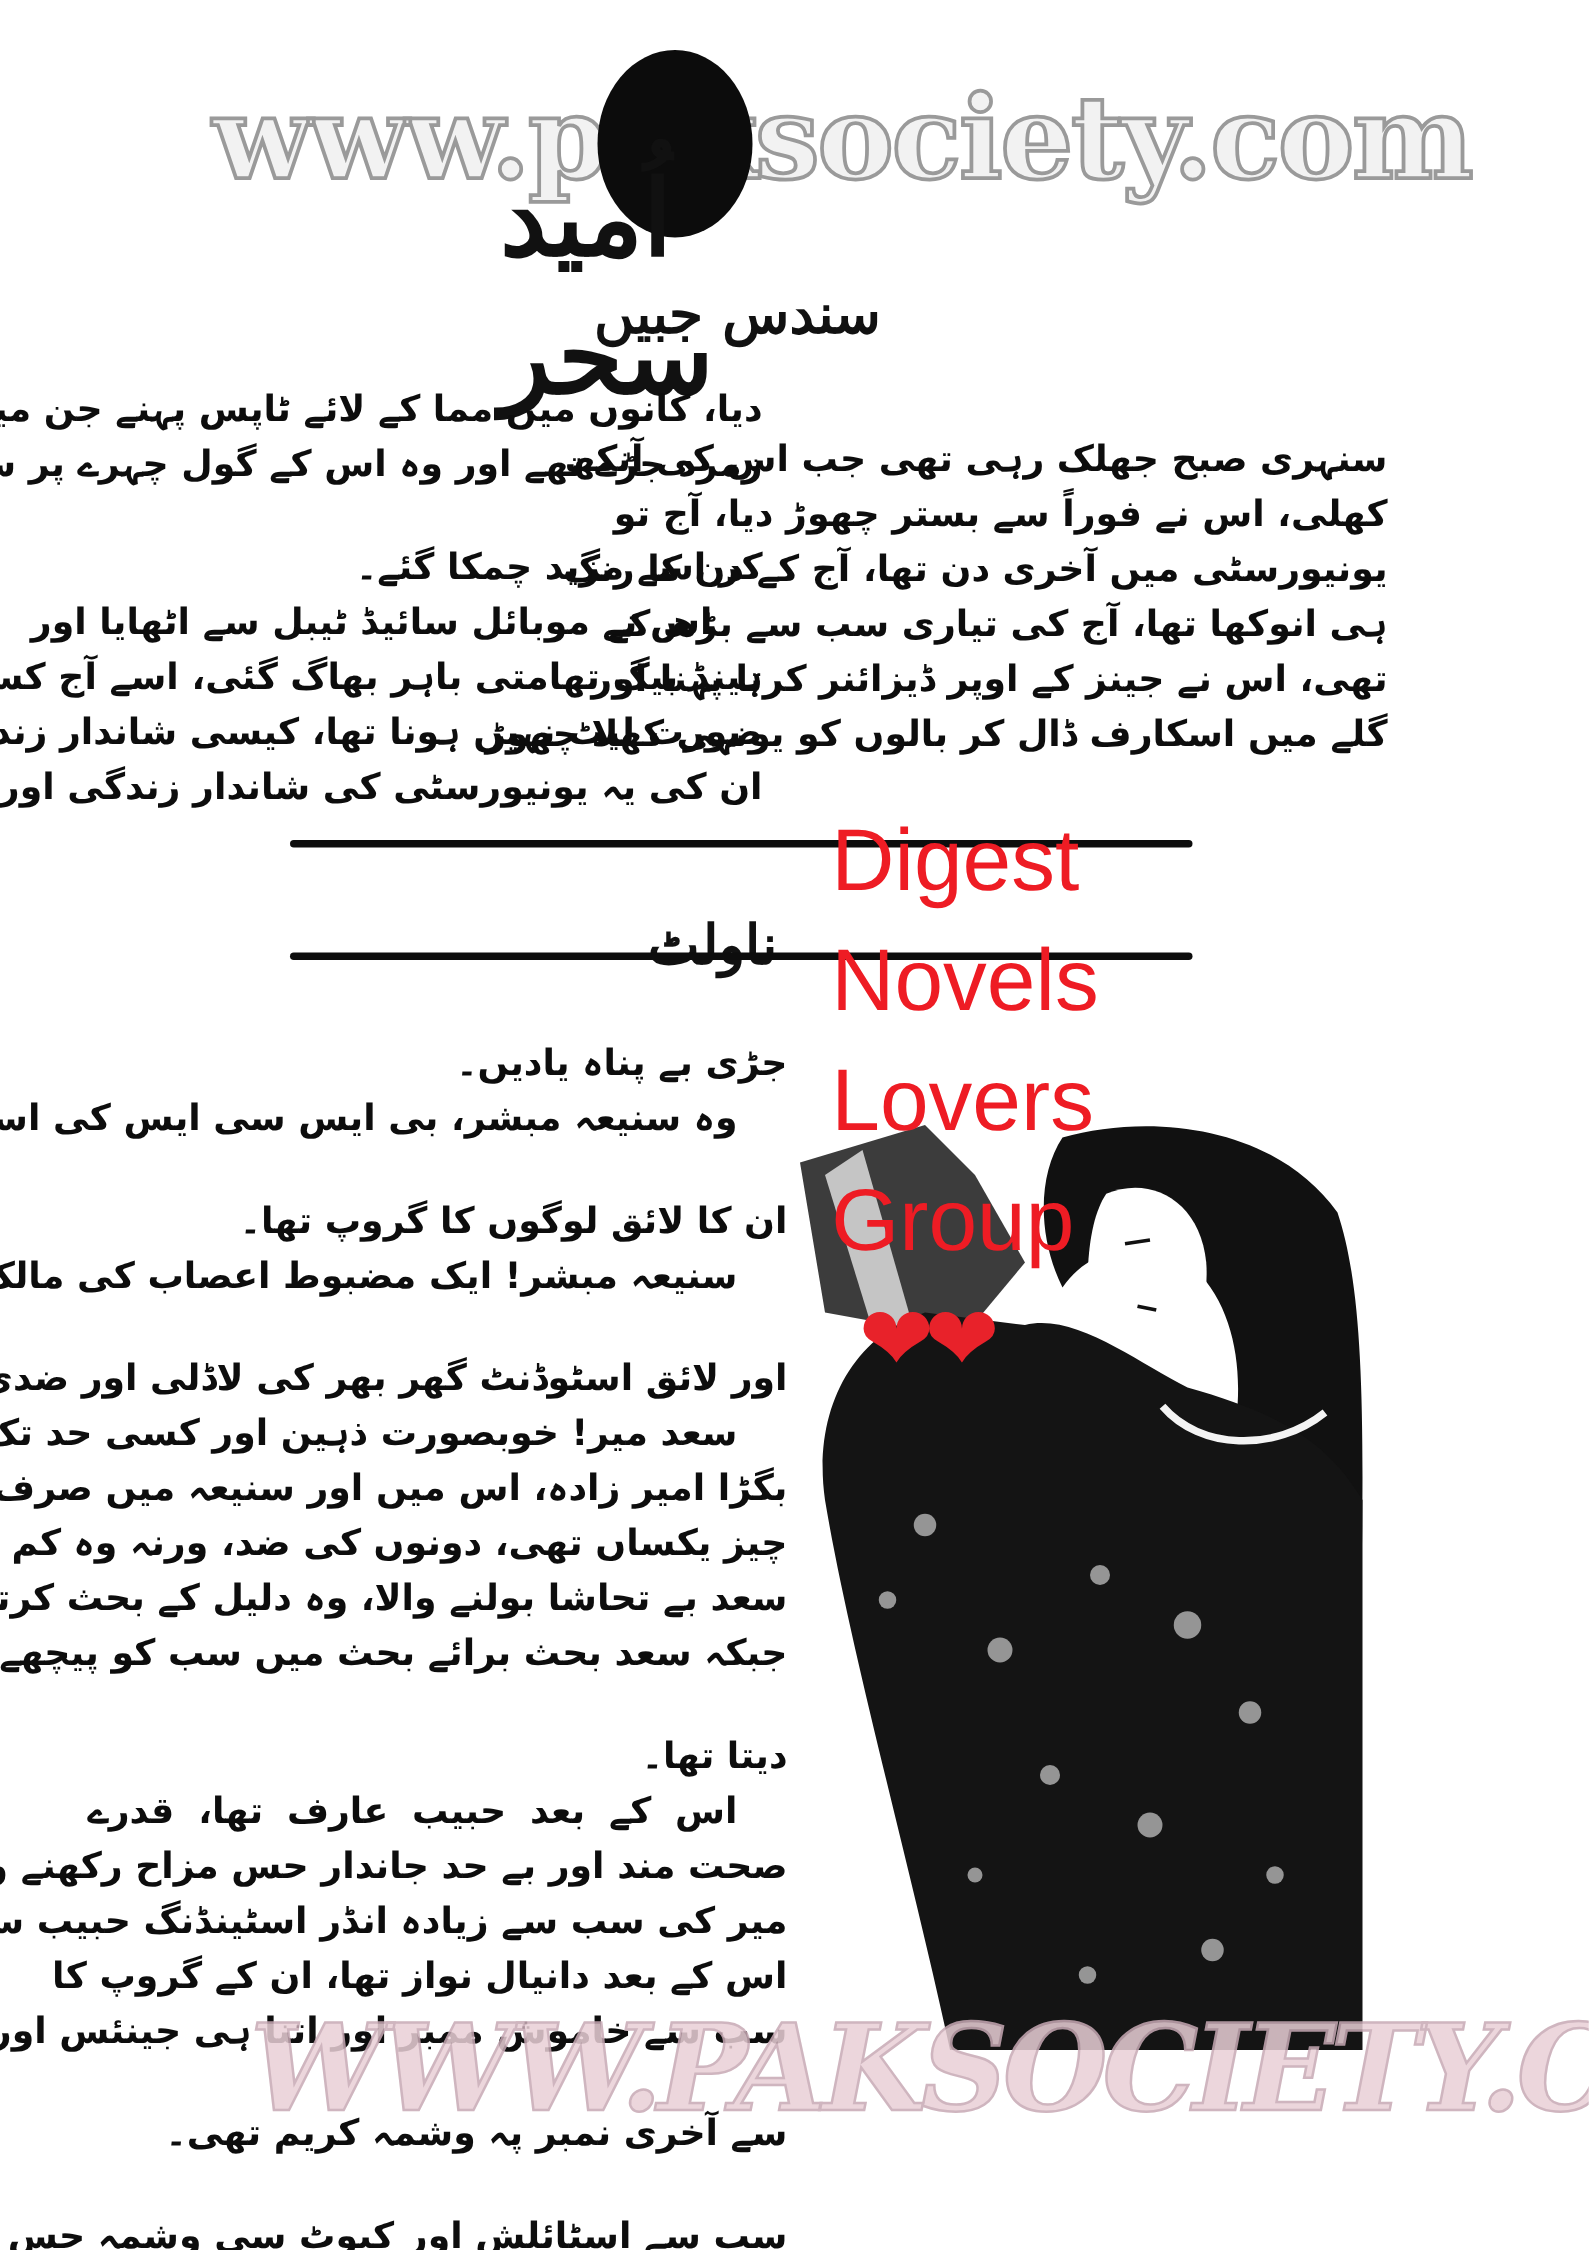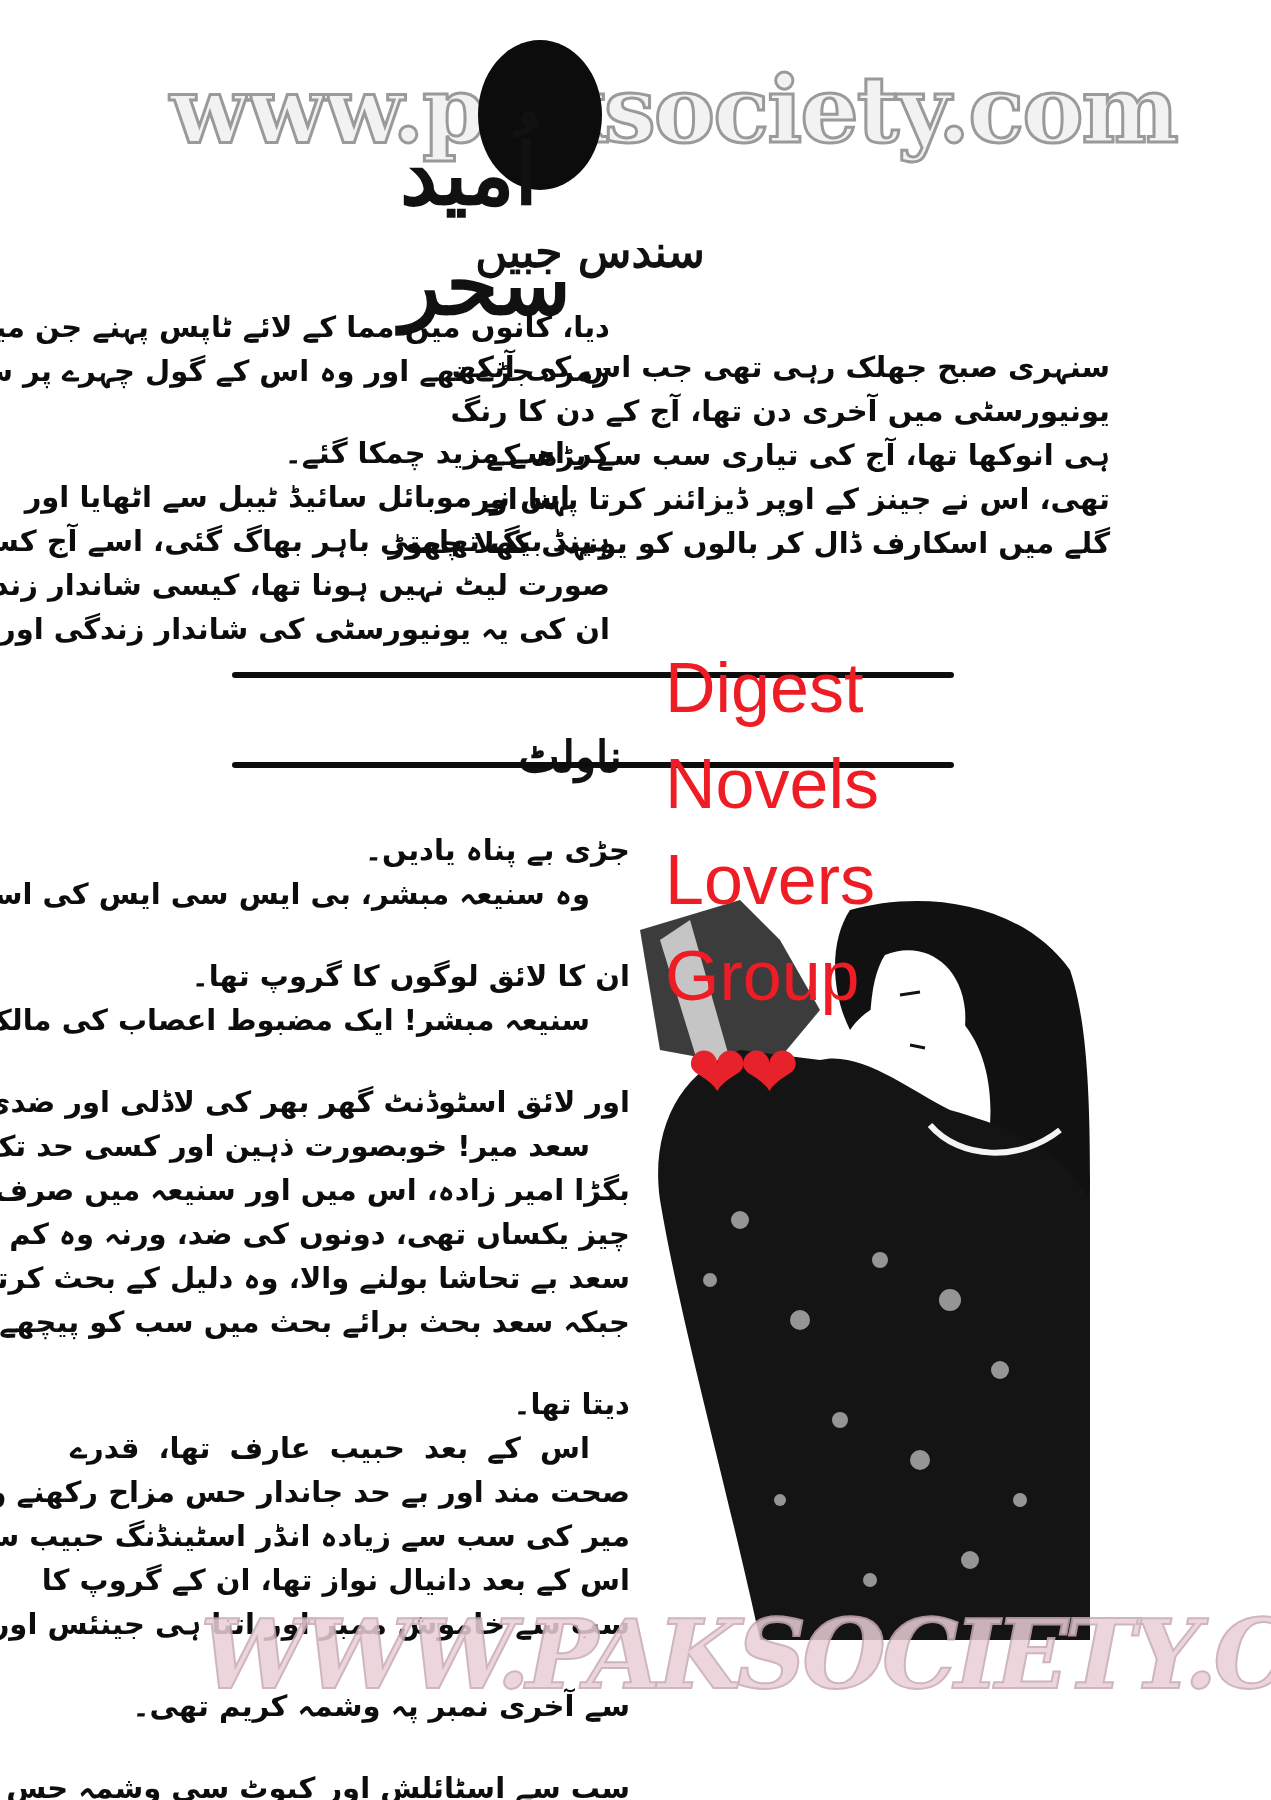--- a/index.html
+++ b/index.html
@@ -28,20 +28,21 @@
 </head>
 <body>
 
 <div class="wm-top">www.paksociety.com</div>
 <div class="logo-circle"></div>
 <div class="title">اُمید سحر</div>
 <div class="author">سندس جبیں</div>
 
 <div class="col col-right-top">
   <span class="line">سنہری صبح جھلک رہی تھی جب اس کی آنکھ</span>
+  <span class="line">کھلی، اس نے فوراً سے بستر چھوڑ دیا، آج تو</span>
   <span class="line">یونیورسٹی میں آخری دن تھا، آج کے دن کا رنگ</span>
   <span class="line">ہی انوکھا تھا، آج کی تیاری سب سے بڑھ کے</span>
   <span class="line">تھی، اس نے جینز کے اوپر ڈیزائنر کرتا پہنا اور</span>
   <span class="line">گلے میں اسکارف ڈال کر بالوں کو یونہی کھلا چھوڑ</span>
 </div>
 
 <div class="col col-left-top">
   <span class="line">دیا، کانوں میں مما کے لائے ٹاپس پہنے جن میں</span>
   <span class="line">زمرد جڑے تھے اور وہ اس کے گول چہرے پر سج</span>
   <span class="line short">کر اسے مزید چمکا گئے۔</span>

